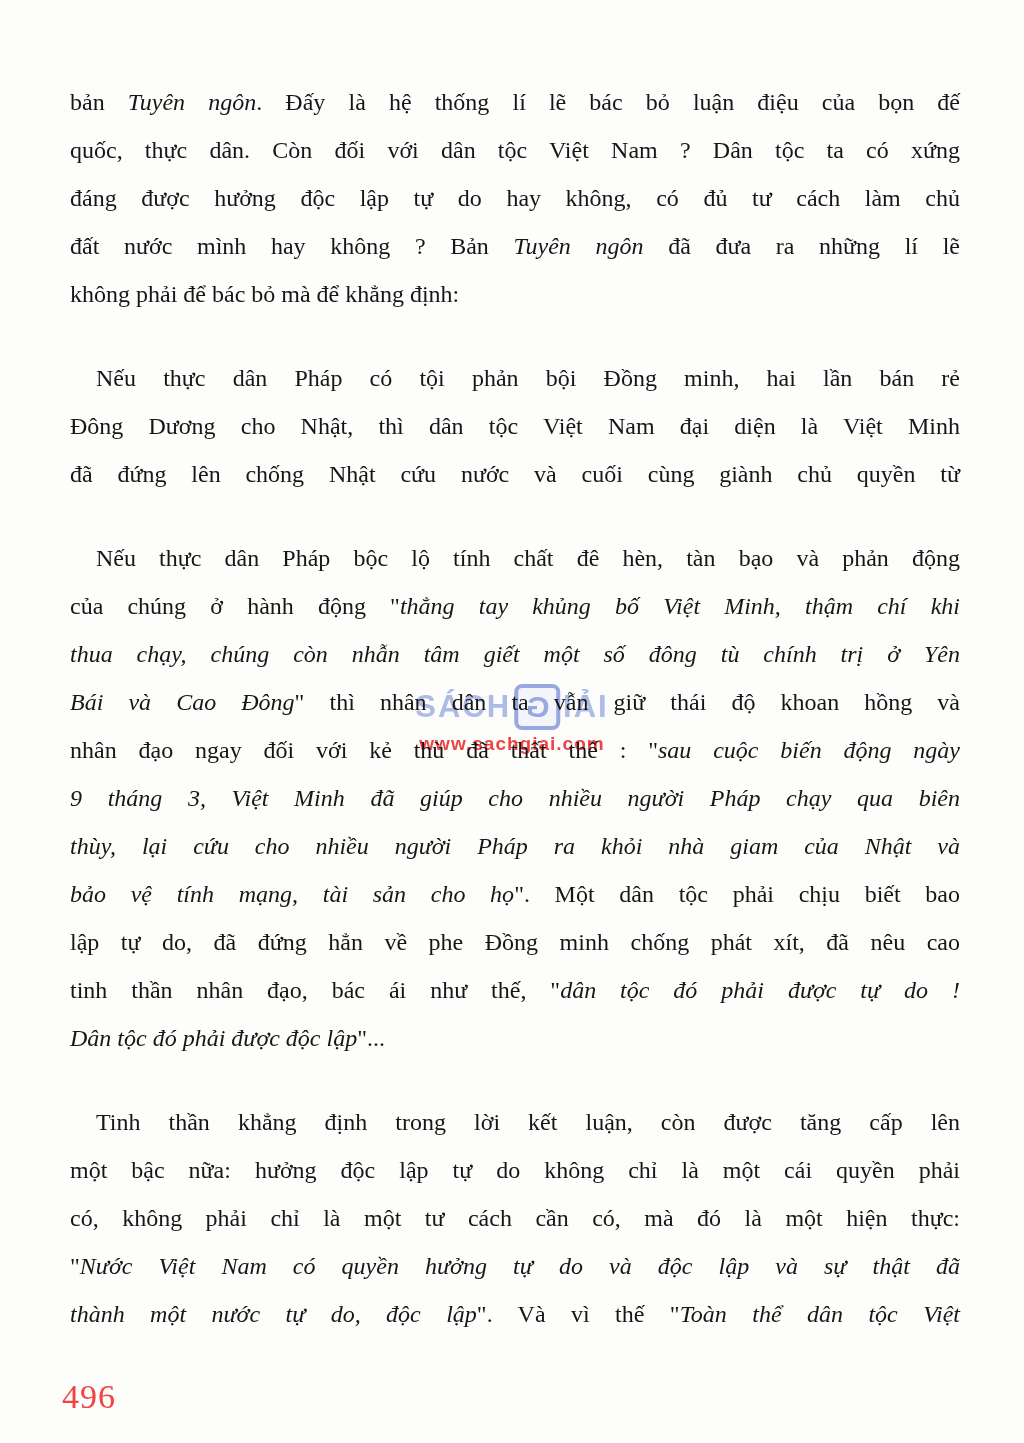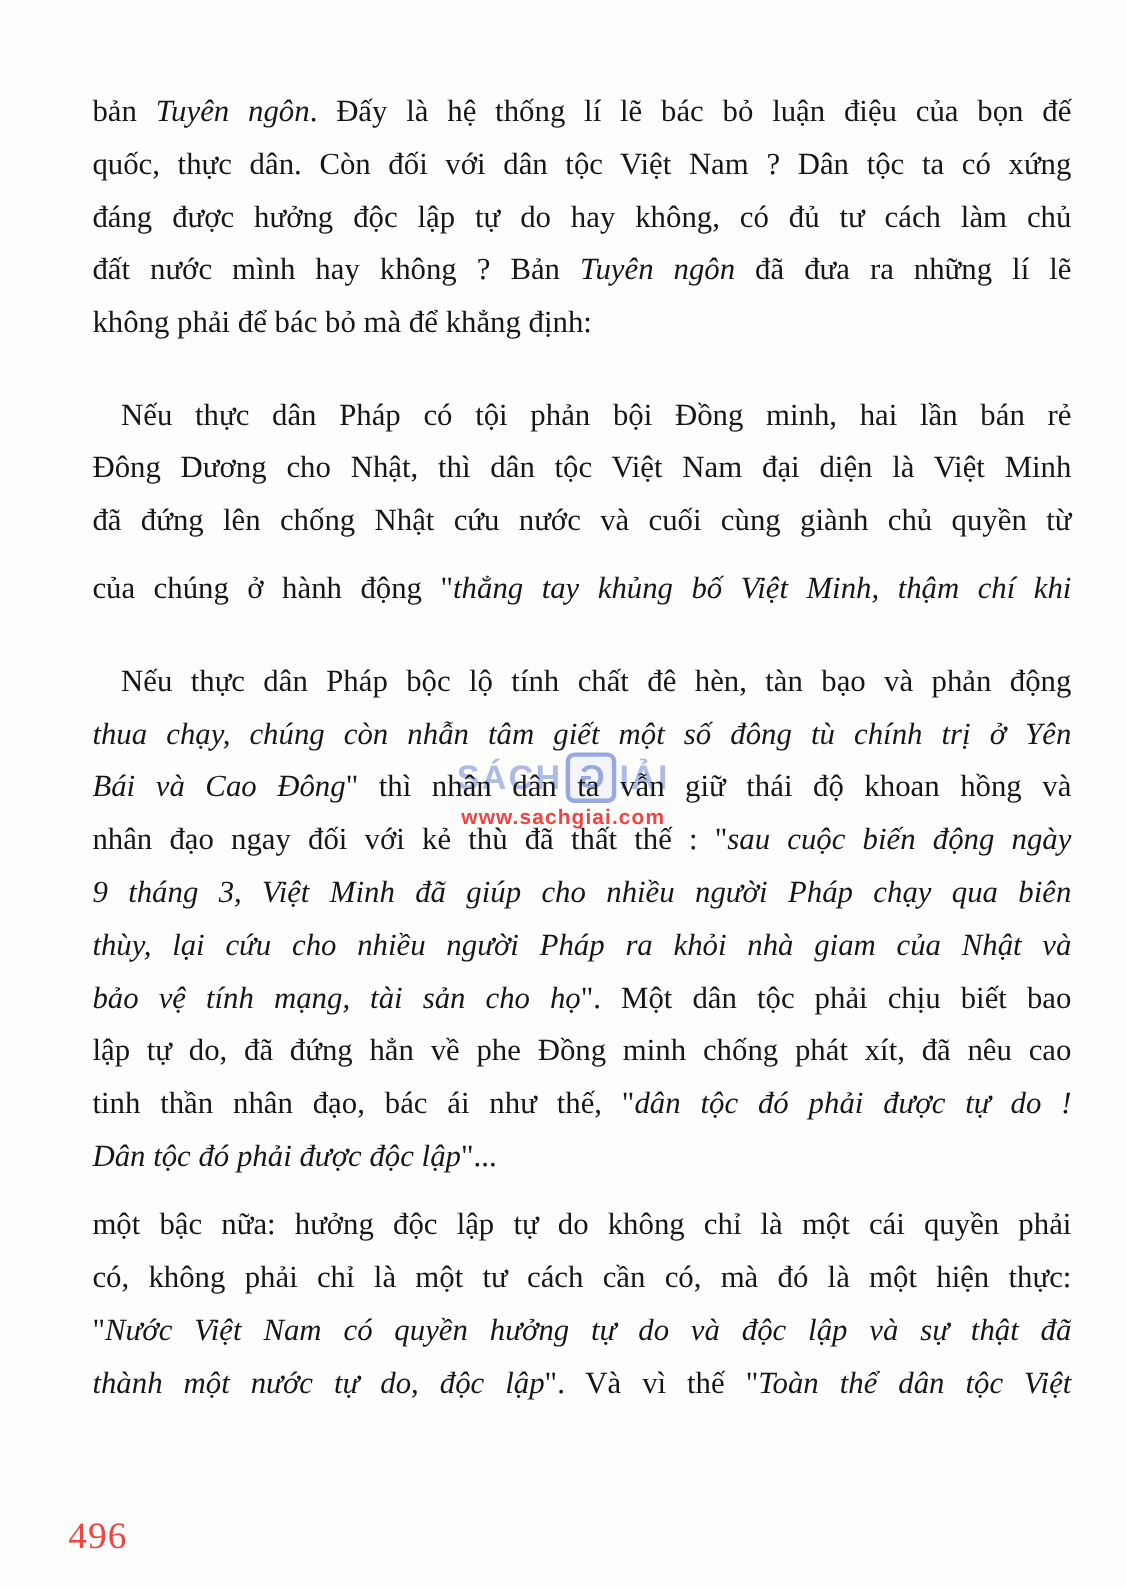--- a/index.html
+++ b/index.html
@@ -11,24 +11,24 @@
     font-family: "Liberation Serif", "DejaVu Serif", serif;
     color: #161616;
   }
   .scan-page {
     position: absolute; inset: 0;
     background: #fdfdfb;
   }
   
   .text-block {
     position: absolute;
-    left: 84px; top: 78px;
+    left: 70px; top: 78px;
     width: 890px;
     z-index: 2;
-    font-size: 28px;
+    font-size: 24px;
     line-height: 48px;
   }
   .para + .para { margin-top: 14px; }
   .line {
     text-align: justify;
     text-align-last: justify;
     white-space: normal;
   }
   .line.last { text-align-last: left; }
   .line.ind { padding-left: 26px; margin-top: 36px; }
@@ -110,33 +110,34 @@
       <div class="line"><span>đáng được hưởng độc lập tự do hay không, có đủ tư cách làm chủ</span></div>
       <div class="line"><span>đất nước mình hay không ? Bản </span><span class="it">Tuyên ngôn</span><span> đã đưa ra những lí lẽ</span></div>
       <div class="line last"><span>không phải để bác bỏ mà để khẳng định:</span></div>
     </div>
     <div class="para">
       <div class="line ind"><span>Nếu thực dân Pháp có tội phản bội Đồng minh, hai lần bán rẻ</span></div>
       <div class="line"><span>Đông Dương cho Nhật, thì dân tộc Việt Nam đại diện là Việt Minh</span></div>
       <div class="line"><span>đã đứng lên chống Nhật cứu nước và cuối cùng giành chủ quyền từ</span></div>
     </div>
     <div class="para">
+      <div class="line ind"><span>Nếu thực dân Pháp bộc lộ tính chất đê hèn, tàn bạo và phản động</span></div>
       <div class="line"><span>của chúng ở hành động "</span><span class="it">thẳng tay khủng bố Việt Minh, thậm chí khi</span></div>
-      <div class="line ind"><span>Nếu thực dân Pháp bộc lộ tính chất đê hèn, tàn bạo và phản động</span></div>
       <div class="line"><span class="it">thua chạy, chúng còn nhẫn tâm giết một số đông tù chính trị ở Yên</span></div>
       <div class="line"><span class="it">Bái và Cao Đông</span><span>" thì nhân dân ta vẫn giữ thái độ khoan hồng và</span></div>
       <div class="line"><span>nhân đạo ngay đối với kẻ thù đã thất thế : "</span><span class="it">sau cuộc biến động ngày</span></div>
       <div class="line"><span class="it">9 tháng 3, Việt Minh đã giúp cho nhiều người Pháp chạy qua biên</span></div>
       <div class="line"><span class="it">thùy, lại cứu cho nhiều người Pháp ra khỏi nhà giam của Nhật và</span></div>
       <div class="line"><span class="it">bảo vệ tính mạng, tài sản cho họ</span><span>". Một dân tộc phải chịu biết bao</span></div>
       <div class="line"><span>lập tự do, đã đứng hẳn về phe Đồng minh chống phát xít, đã nêu cao</span></div>
       <div class="line"><span>tinh thần nhân đạo, bác ái như thế, "</span><span class="it">dân tộc đó phải được tự do !</span></div>
       <div class="line last"><span class="it">Dân tộc đó phải được độc lập</span><span>"...</span></div>
     </div>
     <div class="para">
+      <div class="line ind"><span>Tinh thần khẳng định trong lời kết luận, còn được tăng cấp lên</span></div>
       <div class="line"><span>một bậc nữa: hưởng độc lập tự do không chỉ là một cái quyền phải</span></div>
       <div class="line"><span>có, không phải chỉ là một tư cách cần có, mà đó là một hiện thực:</span></div>
       <div class="line"><span>"</span><span class="it">Nước Việt Nam có quyền hưởng tự do và độc lập và sự thật đã</span></div>
       <div class="line"><span class="it">thành một nước tự do, độc lập</span><span>". Và vì thế "</span><span class="it">Toàn thể dân tộc Việt</span></div>
     </div>
   </div>
 
 <div class="page-number">496</div>
 
 </body></html>

